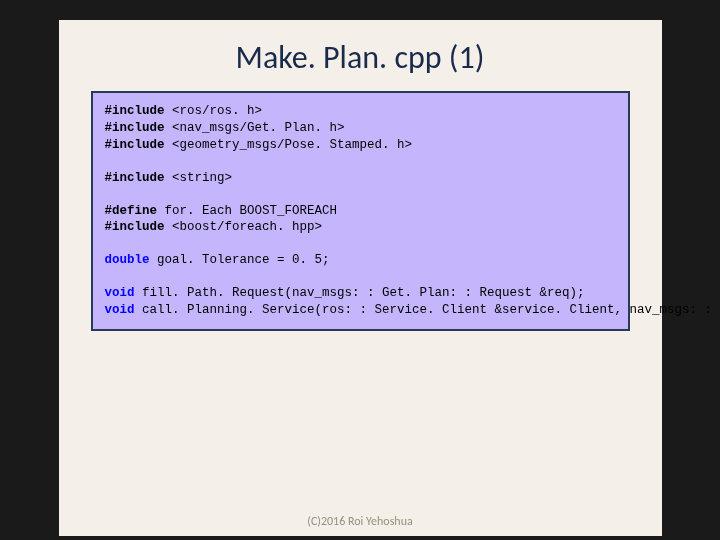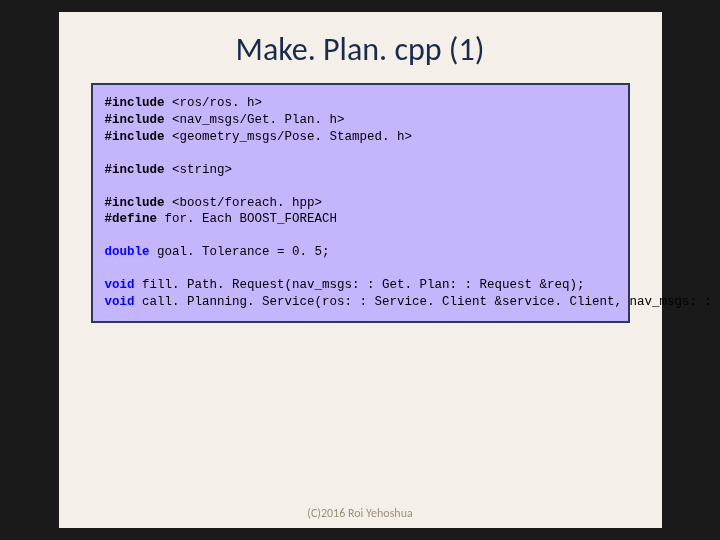--- a/index.html
+++ b/index.html
@@ -7,21 +7,21 @@
   body {
     background: #1a1a1a;
     font-family: Calibri, Arial, sans-serif;
     display: flex;
     align-items: flex-start;
     justify-content: center;
   }
   .slide {
     width: 603px;
     height: 516px;
-    margin-top: 12px;
+    margin-top: 20px;
     background: #f4f0e9;
     position: relative;
   }
   .title {
     text-align: center;
     font-size: 32px;
     color: #1a2a4a;
     padding-top: 18px;
     padding-bottom: 14px;
     font-weight: 400;
@@ -55,22 +55,22 @@
 <div class="slide">
   <h1 class="title">Make. Plan. cpp (1)</h1>
 
   <div class="code-box">
     <p><span class="kw-bold">#include</span><span> &lt;ros/ros. h&gt;</span></p>
     <p><span class="kw-bold">#include</span><span> &lt;nav_msgs/Get. Plan. h&gt;</span></p>
     <p><span class="kw-bold">#include</span><span> &lt;geometry_msgs/Pose. Stamped. h&gt;</span></p>
     <div class="spacer"></div>
     <p><span class="kw-bold">#include</span><span> &lt;string&gt;</span></p>
     <div class="spacer"></div>
+    <p><span class="kw-bold">#define</span><span> for. Each BOOST_FOREACH</span></p>
     <p><span class="kw-bold">#include</span><span> &lt;boost/foreach. hpp&gt;</span></p>
-    <p><span class="kw-bold">#define</span><span> for. Each BOOST_FOREACH</span></p>
     <div class="spacer"></div>
     <p><span class="kw-blue">double</span><span> goal. Tolerance = 0. 5;</span></p>
     <div class="spacer"></div>
     <p><span class="kw-blue">void</span><span> fill. Path. Request(nav_msgs: : Get. Plan: : Request &amp;req);</span></p>
     <p><span class="kw-blue">void</span><span> call. Planning. Service(ros: : Service. Client &amp;service. Client, nav_msgs: : Get. Plan &amp;srv);</span></p>
   </div>
 
   <div class="footer">(C)2016 Roi Yehoshua</div>
 </div>
 

